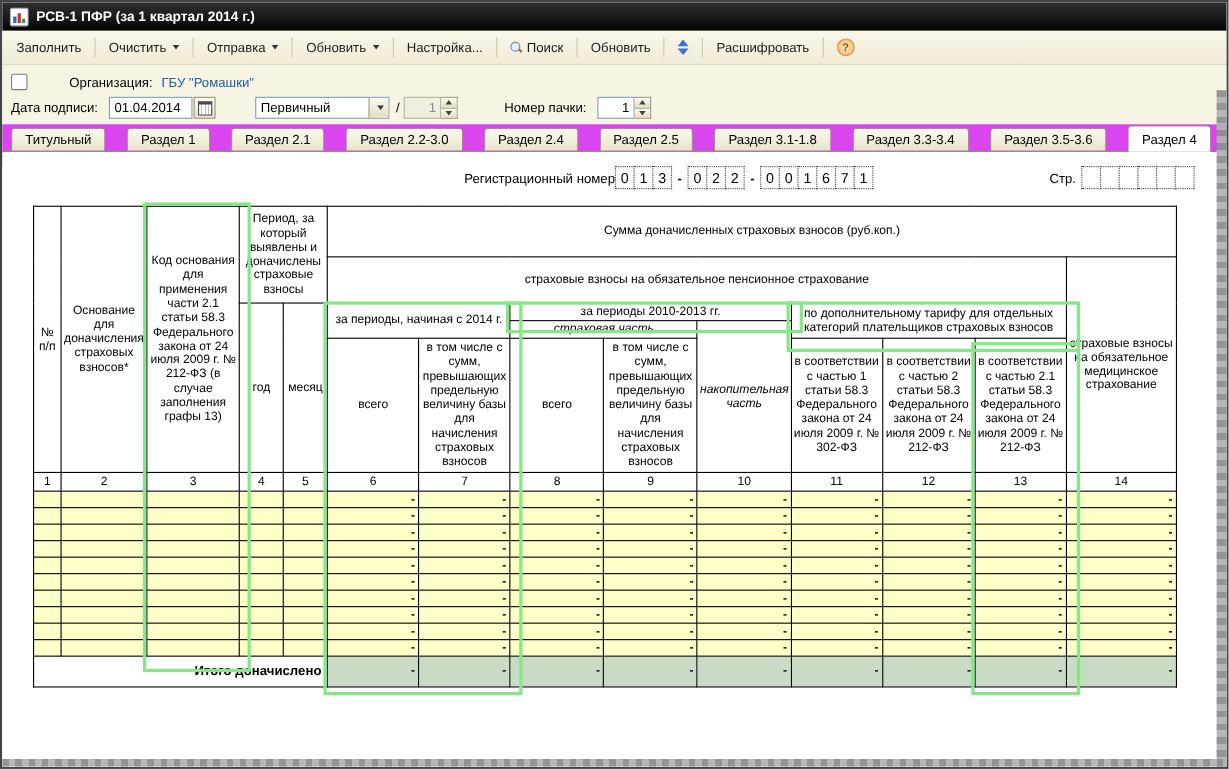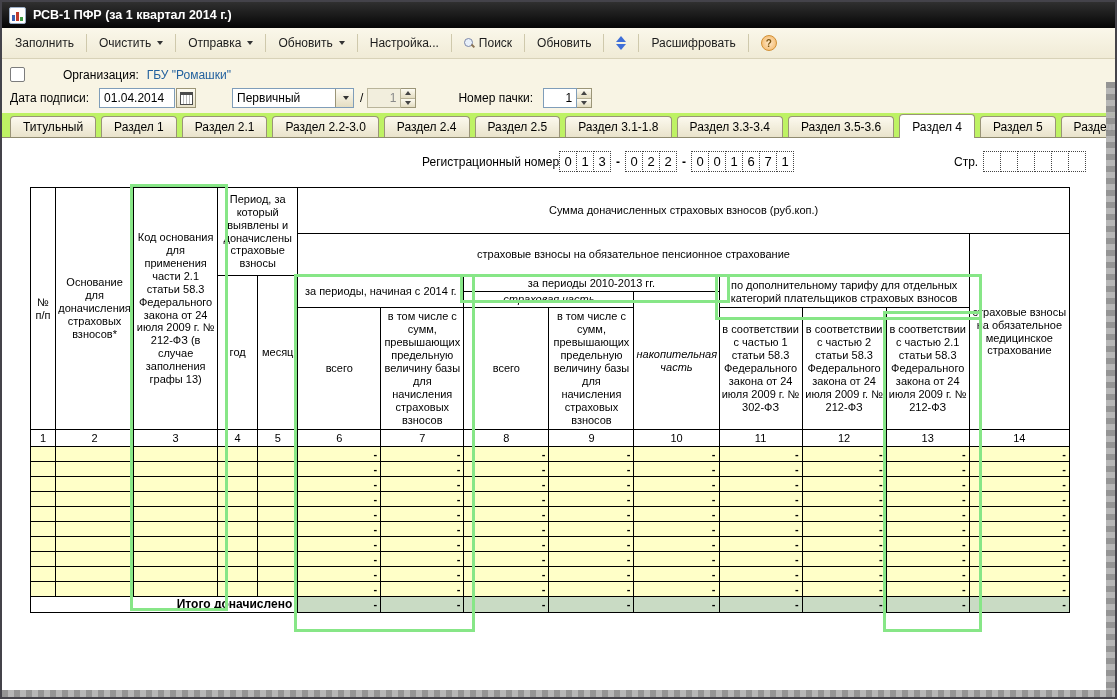--- a/index.html
+++ b/index.html
@@ -42,21 +42,21 @@
   .spin{display:flex;align-items:stretch;}
   .spin .val{width:34px;justify-content:flex-end;}
   .spin .val.disabled{background:#f2eedd;color:#8a8a8a;border-color:#b9b49a;}
   .spinbtns{display:flex;flex-direction:column;width:15px;border:1px solid #9b9578;border-left:none;box-sizing:border-box;height:20px;}
   .spinbtns span{flex:1;display:flex;align-items:center;justify-content:center;background:linear-gradient(#fdfbf2,#e4ddc2);}
   .spinbtns span + span{border-top:1px solid #b6b094;}
   .tri-up{width:0;height:0;border-left:3px solid transparent;border-right:3px solid transparent;border-bottom:4px solid #444;}
   .tri-dn{width:0;height:0;border-left:3px solid transparent;border-right:3px solid transparent;border-top:4px solid #444;}
   .batchlabel{margin-left:42px;}
   
-  .tabbar{background:#bef264;display:flex;align-items:flex-end;gap:5px;padding:4px 0 0 8px;border-bottom:1px solid #8f8a70;height:25px;box-sizing:border-box;}
+  .tabbar{background:#d946ef;display:flex;align-items:flex-end;gap:19px;padding:4px 0 0 8px;border-bottom:1px solid #8f8a70;height:25px;box-sizing:border-box;}
   .tab{box-sizing:border-box;border:1px solid #9a9478;border-bottom:none;border-radius:4px 4px 0 0;background:linear-gradient(#fcf9ee,#e9e3cb);padding:3px 12px 3px 12px;font-size:12px;position:relative;top:0;white-space:nowrap;cursor:default;}
   .tab.active{background:#fff;padding-top:5px;padding-bottom:4px;margin-bottom:-1px;z-index:3;}
   
   .content{position:relative;background:#fff;height:571px;}
   .regrow{position:relative;height:24px;margin-top:13px;font-size:12px;}
   .reglabel{position:absolute;left:420px;top:4px;}
   .regboxes{position:absolute;left:557px;top:0;display:flex;align-items:center;}
   .dgroup{display:flex;}
   .dcell{box-sizing:border-box;width:18px;height:21px;border:1px dotted #444;margin-left:-1px;display:flex;align-items:center;justify-content:center;font-size:13px;background:#fff;}
   .dgroup .dcell:first-child{margin-left:0;}
@@ -71,21 +71,21 @@
   table.r4 th{background:#fff;padding:1px 2px;box-sizing:border-box;}
   tr.hA th{height:46px;}
   tr.hB th{height:42px;}
   tr.hC1 th{height:16px;}
   tr.hC2 th{height:16px;font-style:italic;}
   tr.hD th{height:122px;}
   tr.hE td{height:16px;background:#fff;font-size:11px;}
   tr.drow{height:15px;}
   tr.drow td{background:#ffffc8;}
   tr.drow td.numcell{text-align:right;padding-right:3px;font-weight:bold;}
-  tr.trow{height:16px;padding-left:12px;}
+  tr.trow{height:28px;padding-left:12px;}
   tr.trow td.tlabel{background:#fff;font-weight:bold;text-align:right;padding-right:5px;font-size:12px;}
   tr.trow td.tval{background:#c9dbc4;text-align:right;padding-right:3px;font-weight:bold;}
   .gbox{position:absolute;border:3px solid #87e687;pointer-events:none;z-index:5;}
   .gb-col3{left:100px;top:-3px;width:92px;height:421px;}
   .gb-col67{left:264px;top:87px;width:175px;height:352px;}
   .gb-p2010{left:430px;top:87px;width:264px;height:23px;}
   .gb-addtar{left:685px;top:87px;width:261px;height:40px;}
   .gb-col13{left:853px;top:124px;width:93px;height:315px;}
   .confirm{width:1052px;margin:16px 0 0 28px;text-align:center;font-weight:bold;font-size:12px;white-space:nowrap;}
   

